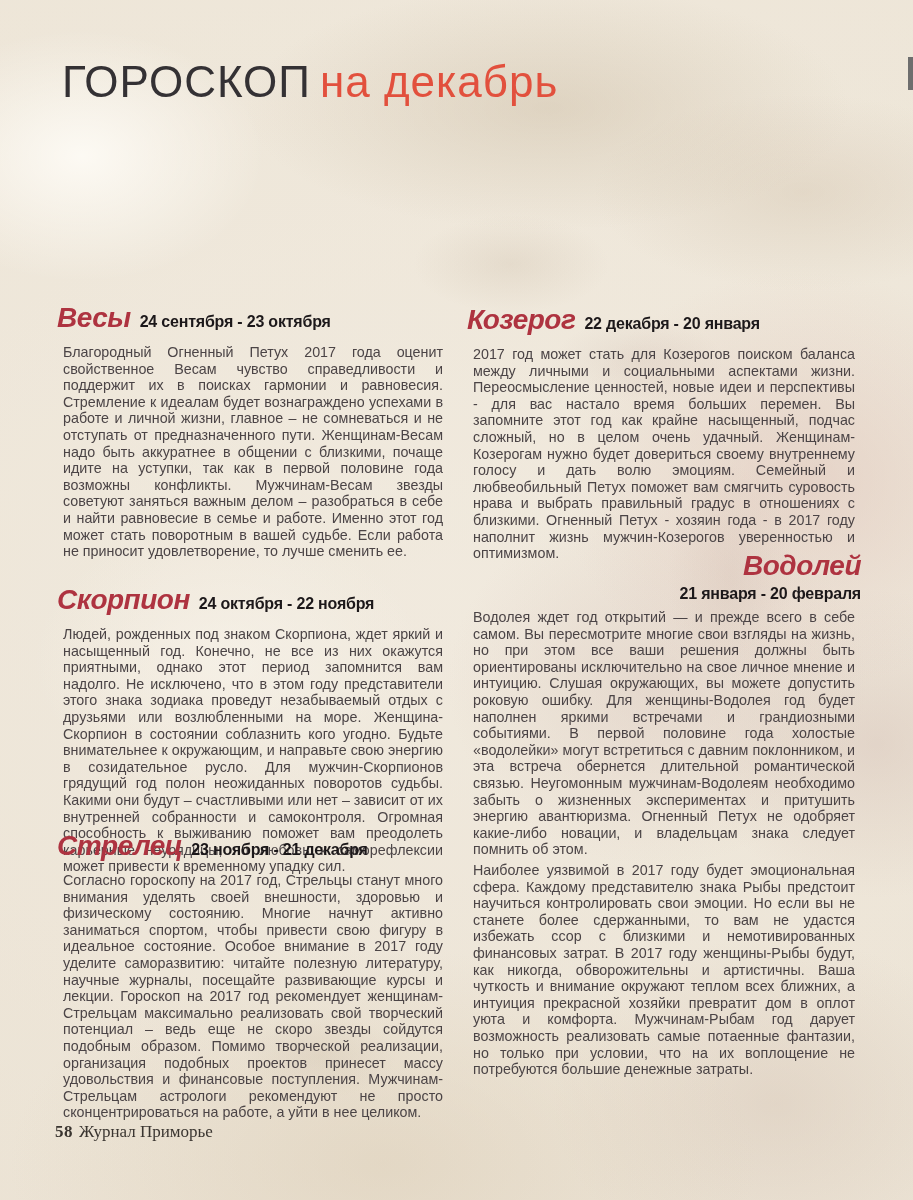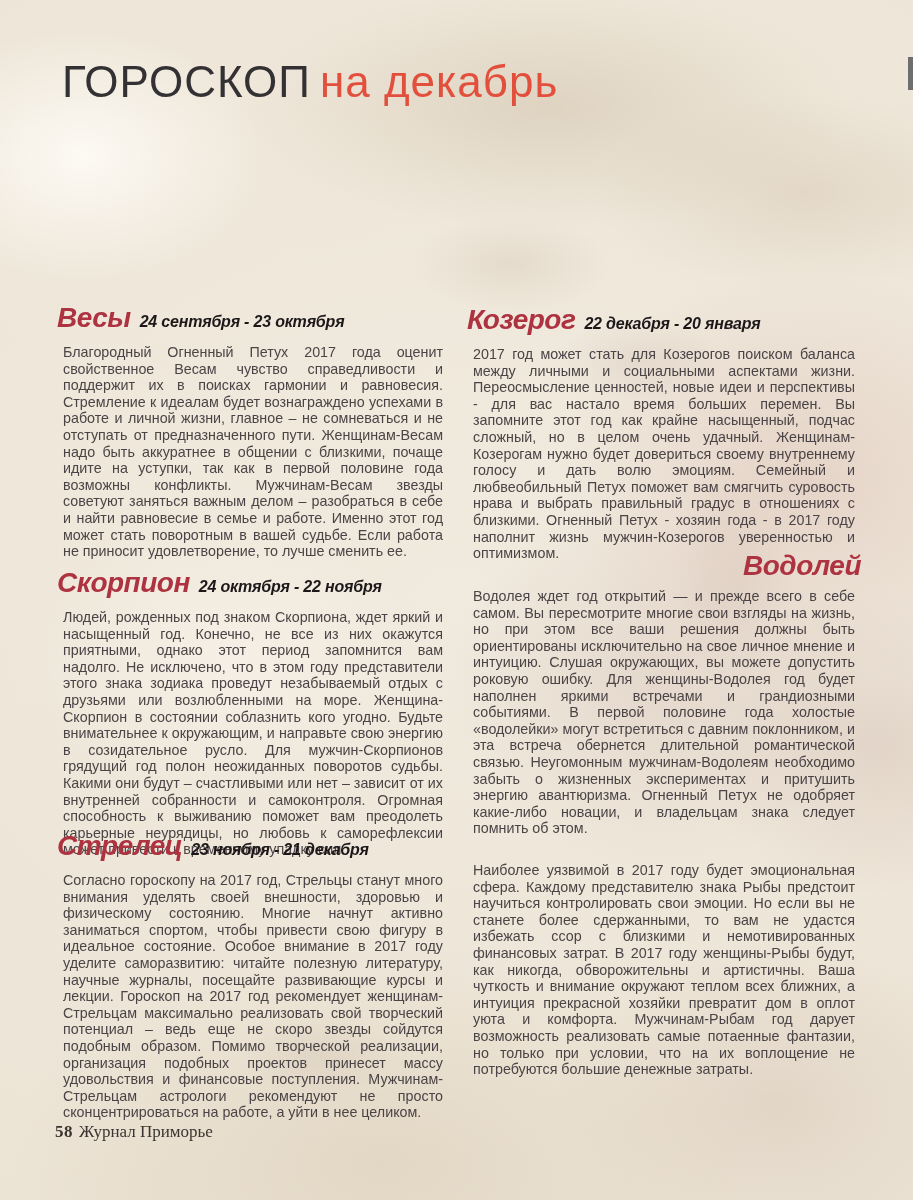--- a/index.html
+++ b/index.html
@@ -39,33 +39,33 @@
   .main-title{
     position:absolute;left:62px;top:34px;
     font-size:44px;line-height:38px;font-weight:400;letter-spacing:1px;
     white-space:nowrap;
   }
   .main-title .t-black{color:#343134;}
   .main-title .t-red{color:#e2503d;margin-left:9px;}
 
   .sign{position:absolute;}
   #sec-vesy     {left:57px;  top:303px; width:392px;}
-  #sec-skorpion {left:57px;  top:568px; width:392px;}
+  #sec-skorpion {left:57px;  top:585px; width:392px;}
   #sec-strelec  {left:57px;  top:831px; width:392px;}
   #sec-kozerog  {left:467px; top:305px; width:394px;}
   #sec-vodoley  {left:467px; top:551px; width:394px;}
   #sec-ryby     {left:467px; top:856px; width:394px;}
 
   .sign-head{margin:0 0 7px 0;line-height:30px;}
   .sign-name{
     font-style:italic;font-weight:bold;font-size:28px;color:#ae3340;
     letter-spacing:-0.5px;
   }
   .sign-dates{
-    font-style:italic;font-weight:bold;font-size:16px;color:#1c181a;
+    font-weight:bold;font-size:16px;color:#1c181a;
     margin-left:9px;letter-spacing:-0.2px;
   }
   
   #sec-vodoley .sign-dates{display:block;margin-left:0;margin-top:2px;line-height:19px;}
   #sec-vodoley .sign-head{margin-bottom:4px;text-align:right;}
 
   .sign-body{
     margin:6px;font-size:14.3px;line-height:16.6px;color:#4b4446;
     text-align:justify;
   }
@@ -99,21 +99,21 @@
   <h2 class="sign-head"><span class="sign-name">Стрелец</span><span class="sign-dates">23 ноября - 21 декабря</span></h2>
   <p class="sign-body">Согласно гороскопу на 2017 год, Стрельцы станут много внимания уделять своей внешности, здоровью и физическому состоянию. Многие начнут активно заниматься спортом, чтобы привести свою фигуру в идеальное состояние. Особое внимание в 2017 году уделите саморазвитию: читайте полезную литературу, научные журналы, посещайте развивающие курсы и лекции. Гороскоп на 2017 год рекомендует женщинам-Стрельцам максимально реализовать свой творческий потенциал – ведь еще не скоро звезды сойдутся подобным образом. Помимо творческой реализации, организация подобных проектов принесет массу удовольствия и финансовые поступления. Мужчинам-Стрельцам астрологи рекомендуют не просто сконцентрироваться на работе, а уйти в нее целиком.</p>
 </section>
 
 <section class="sign" id="sec-kozerog">
   <h2 class="sign-head"><span class="sign-name">Козерог</span><span class="sign-dates">22 декабря - 20 января</span></h2>
   <p class="sign-body">2017 год может стать для Козерогов поиском баланса между личными и социальными аспектами жизни. Переосмысление ценностей, новые идеи и перспективы - для вас настало время больших перемен. Вы запомните этот год как крайне насыщенный, подчас сложный, но в целом очень удачный. Женщинам-Козерогам нужно будет довериться своему внутреннему голосу и дать волю эмоциям. Семейный и любвеобильный Петух поможет вам смягчить суровость нрава и выбрать правильный градус в отношениях с близкими. Огненный Петух - хозяин года - в 2017 году наполнит жизнь мужчин-Козерогов уверенностью и оптимизмом.</p>
 </section>
 
 <section class="sign" id="sec-vodoley">
-  <h2 class="sign-head"><span class="sign-name">Водолей</span></h2>
+  <h2 class="sign-head"><span class="sign-name">Водолей</span><span class="sign-dates">21 января - 20 февраля</span></h2>
   <p class="sign-body">Водолея ждет год открытий — и прежде всего в себе самом. Вы пересмотрите многие свои взгляды на жизнь, но при этом все ваши решения должны быть ориентированы исключительно на свое личное мнение и интуицию. Слушая окружающих, вы можете допустить роковую ошибку. Для женщины-Водолея год будет наполнен яркими встречами и грандиозными событиями. В первой половине года холостые «водолейки» могут встретиться с давним поклонником, и эта встреча обернется длительной романтической связью. Неугомонным мужчинам-Водолеям необходимо забыть о жизненных экспериментах и притушить энергию авантюризма. Огненный Петух не одобряет какие-либо новации, и владельцам знака следует помнить об этом.</p>
 </section>
 
 <section class="sign" id="sec-ryby">
   <p class="sign-body">Наиболее уязвимой в 2017 году будет эмоциональная сфера. Каждому представителю знака Рыбы предстоит научиться контролировать свои эмоции. Но если вы не станете более сдержанными, то вам не удастся избежать ссор с близкими и немотивированных финансовых затрат. В 2017 году женщины-Рыбы будут, как никогда, обворожительны и артистичны. Ваша чуткость и внимание окружают теплом всех ближних, а интуиция прекрасной хозяйки превратит дом в оплот уюта и комфорта. Мужчинам-Рыбам год дарует возможность реализовать самые потаенные фантазии, но только при условии, что на их воплощение не потребуются большие денежные затраты.</p>
 </section>
 
 <div class="footer">
   <span class="page-num">58</span>
   <span class="magazine">Журнал Приморье</span>

